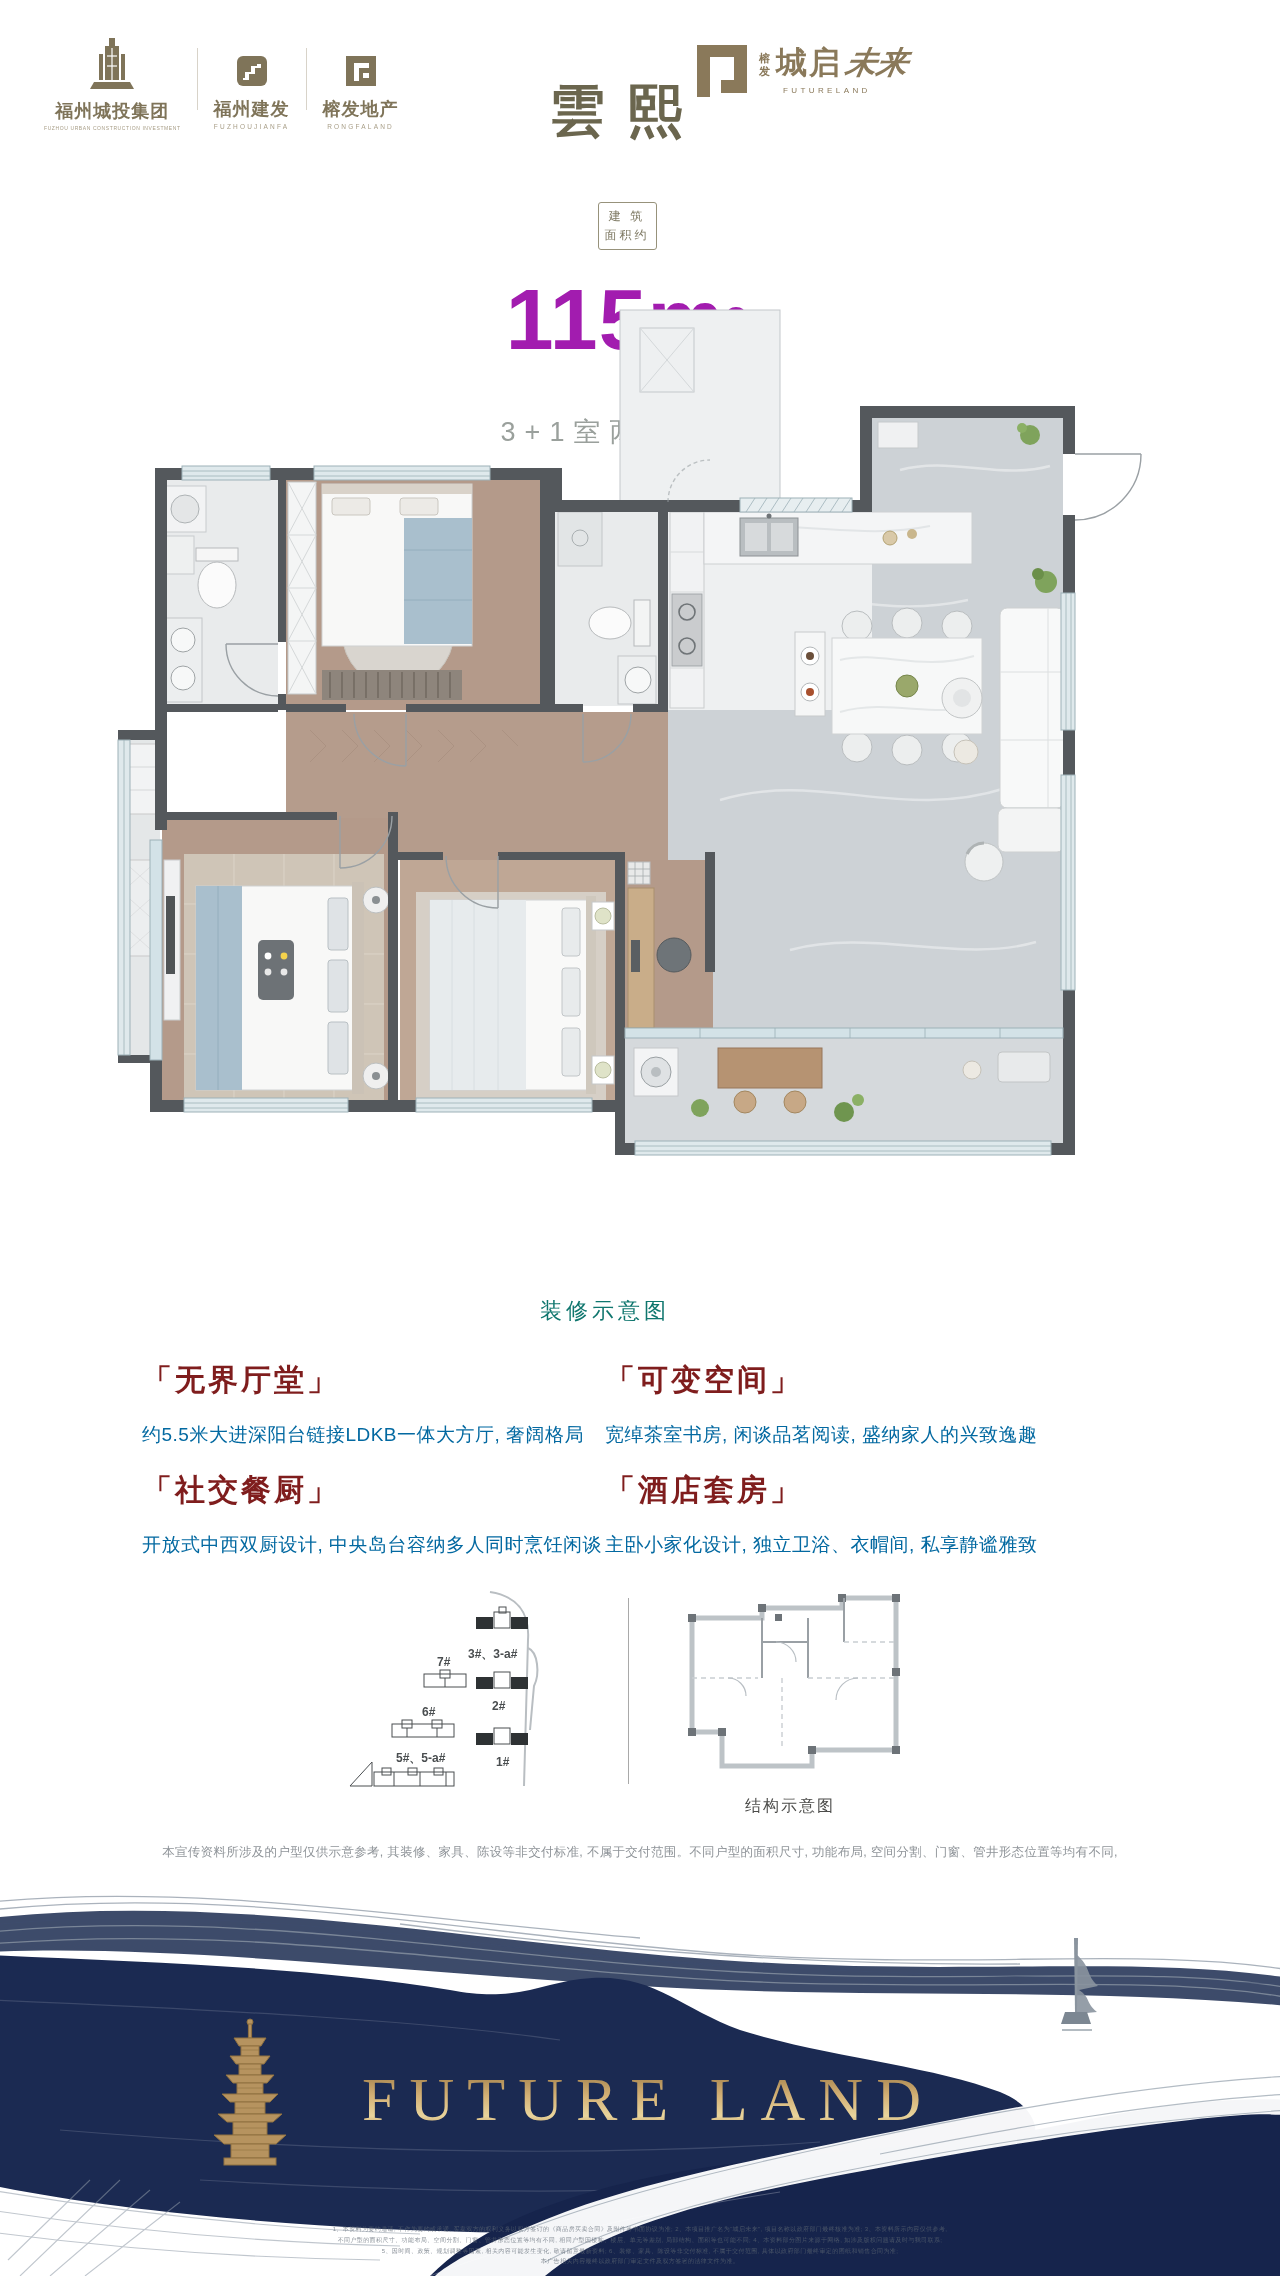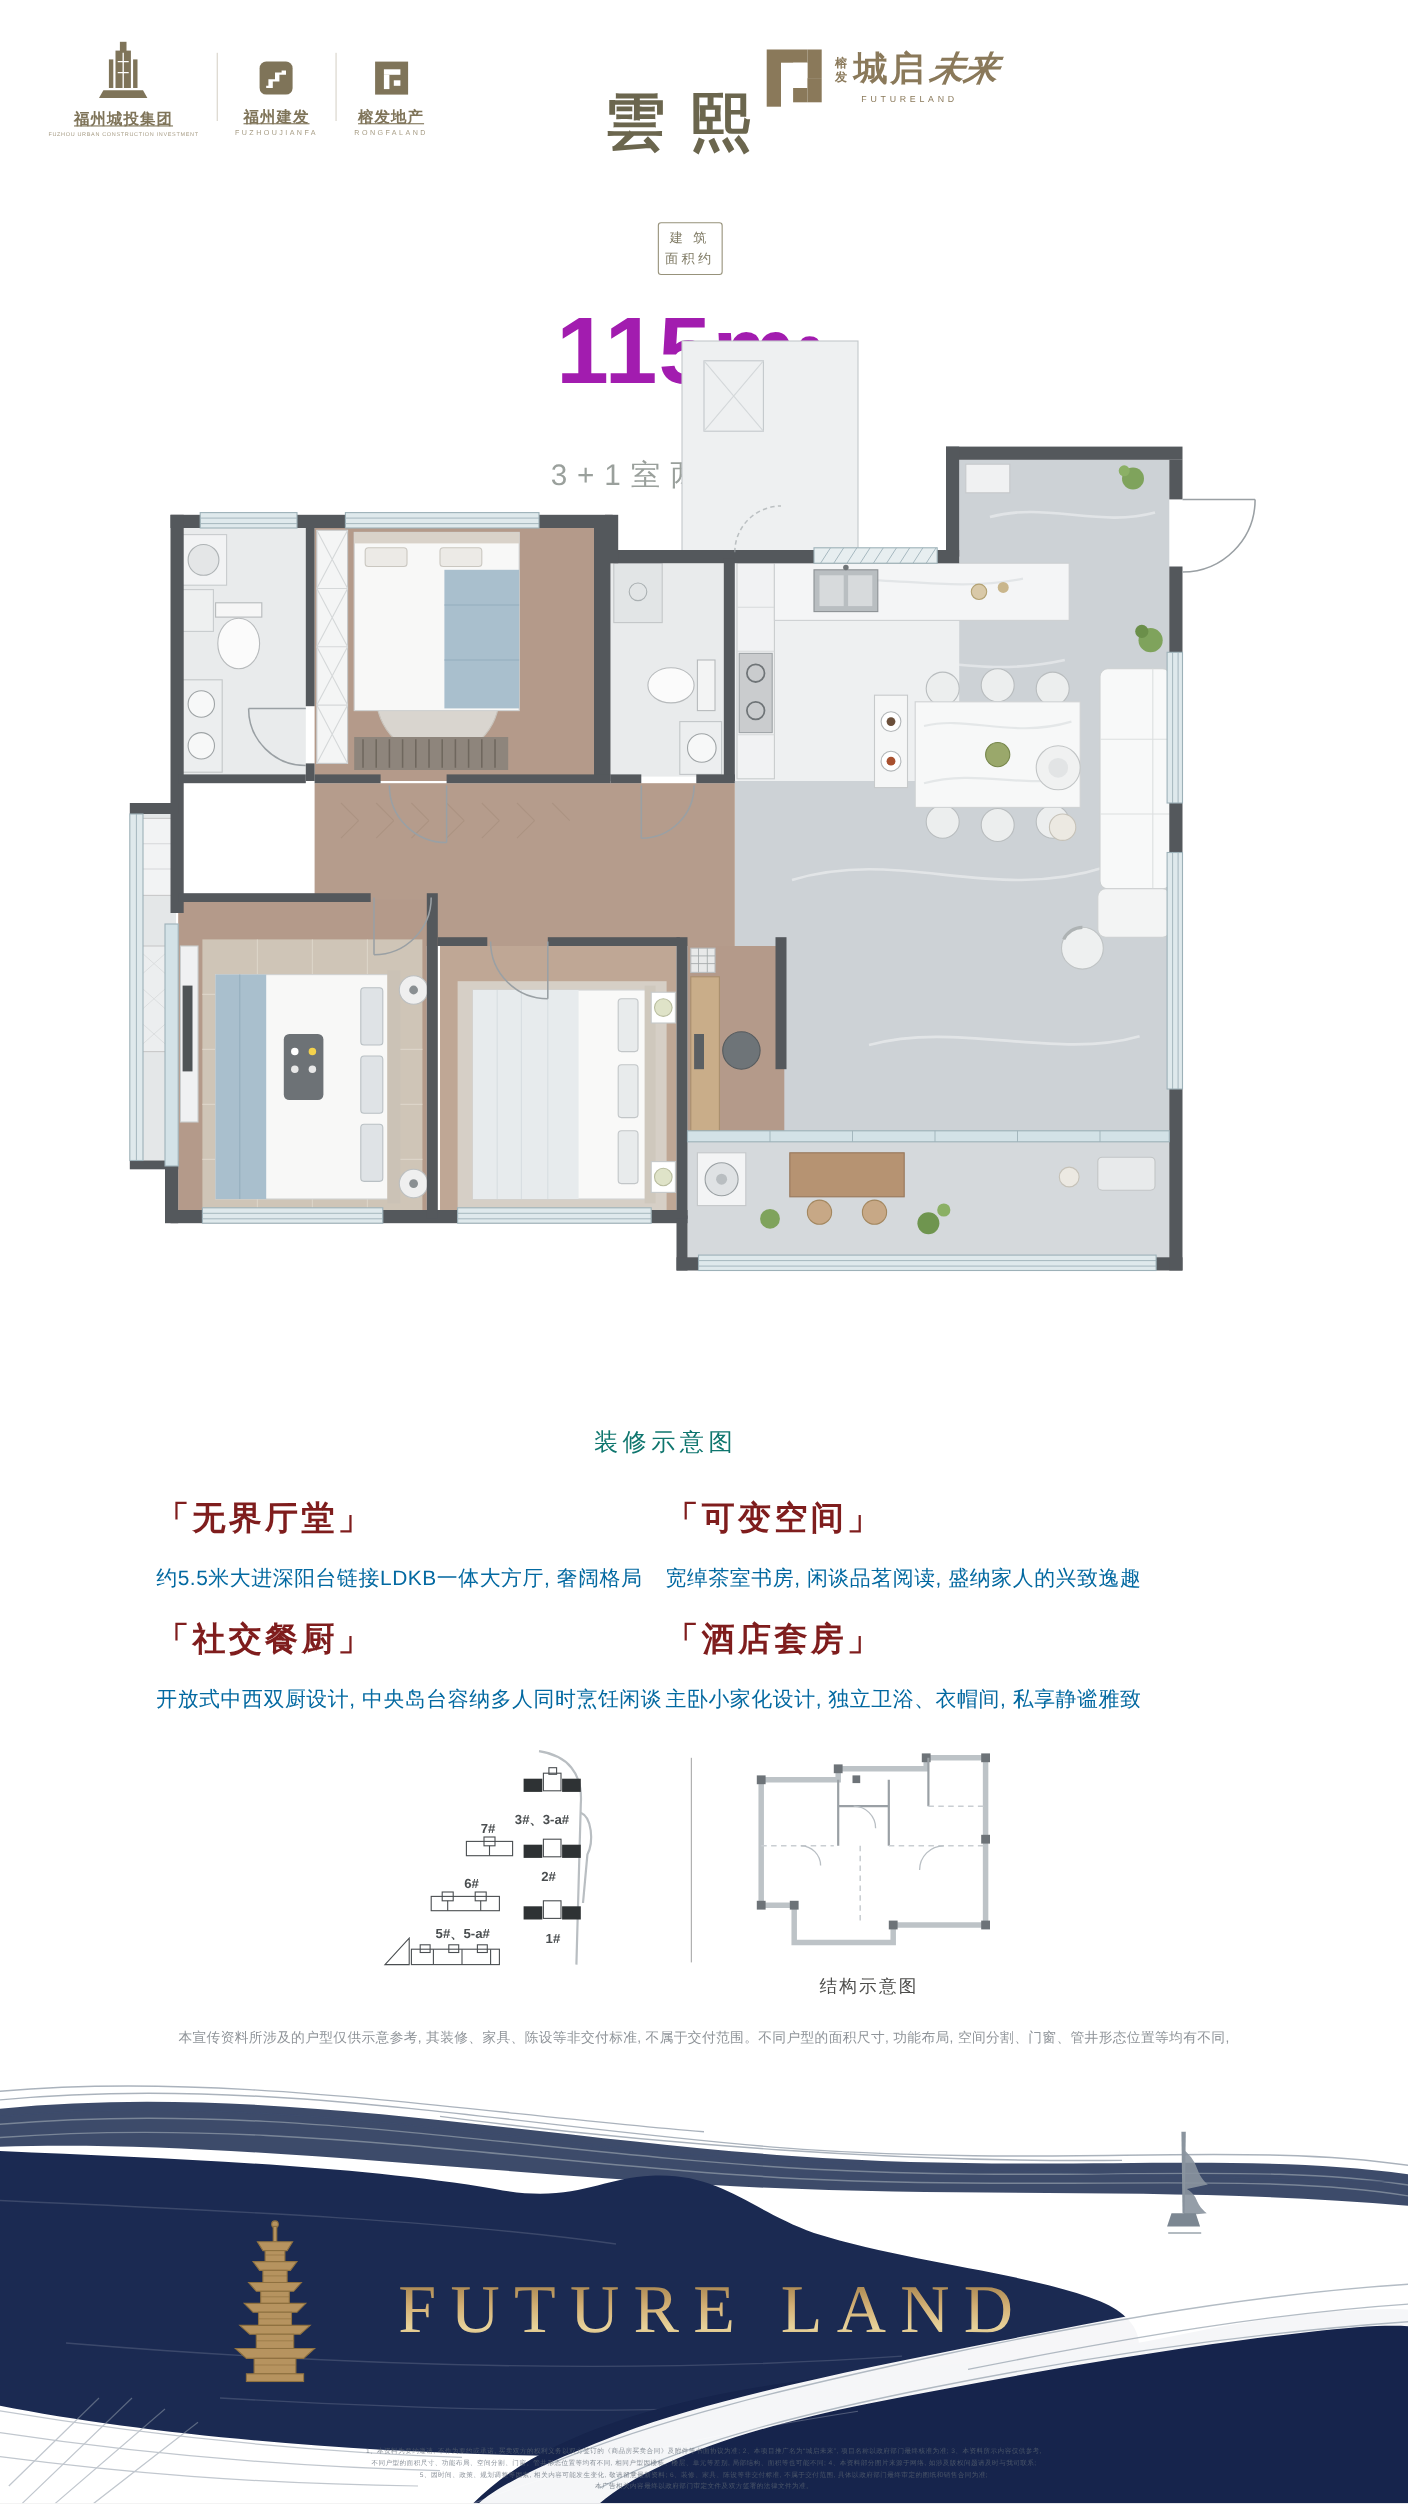--- a/index.html
+++ b/index.html
@@ -5,21 +5,21 @@
   html,body{margin:0;padding:0;background:#e8e8e8;}
   .poster{
     position:relative;width:1280px;height:2276px;margin:0 auto;
     background:#ffffff;overflow:hidden;
     font-family:"Liberation Sans","DejaVu Sans",sans-serif;
     -webkit-font-smoothing:antialiased;
   }
   
   .logos-left{position:absolute;left:44px;top:36px;display:flex;align-items:stretch;gap:16px;}
   .logo{display:flex;flex-direction:column;align-items:center;color:#7f7459;}
-  .logo .lname{font-size:14px;font-weight:700;letter-spacing:1px;margin-top:3px;white-space:nowrap;text-decoration:underline;}
+  .logo .lname{font-size:18px;font-weight:700;letter-spacing:1px;margin-top:3px;white-space:nowrap;}
   .logo .lsub{font-size:5px;letter-spacing:.6px;color:#a79d86;margin-top:2px;white-space:nowrap;}
   .logo2 .lsub,.logo3 .lsub{font-size:6.5px;letter-spacing:2.2px;}
   .logo-vr{width:1px;background:#d8d3c9;margin-top:12px;height:62px;}
   .logo-right{position:absolute;left:694px;top:42px;display:flex;align-items:flex-start;gap:9px;color:#8a795a;}
   .lr-textcol{display:flex;flex-direction:column;}
   .lr-row{display:flex;align-items:center;}
   .lr-prefix{display:flex;flex-direction:column;font-size:11px;line-height:1.15;font-weight:700;margin-right:6px;margin-top:4px;}
   .lr-main{font-size:31px;font-weight:700;letter-spacing:2px;}
   .lr-styl{font-size:31px;font-weight:800;font-style:italic;transform:skewX(-10deg);margin-left:4px;}
   .lr-en{font-size:8px;letter-spacing:3.4px;margin-top:2px;margin-left:24px;color:#8a795a;}

